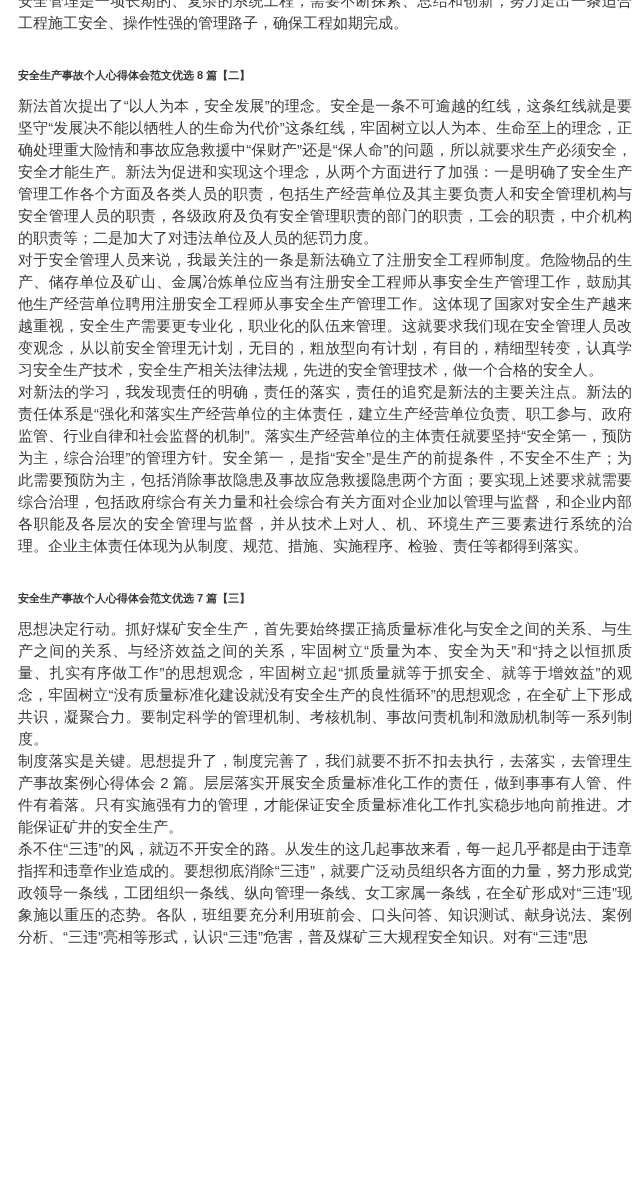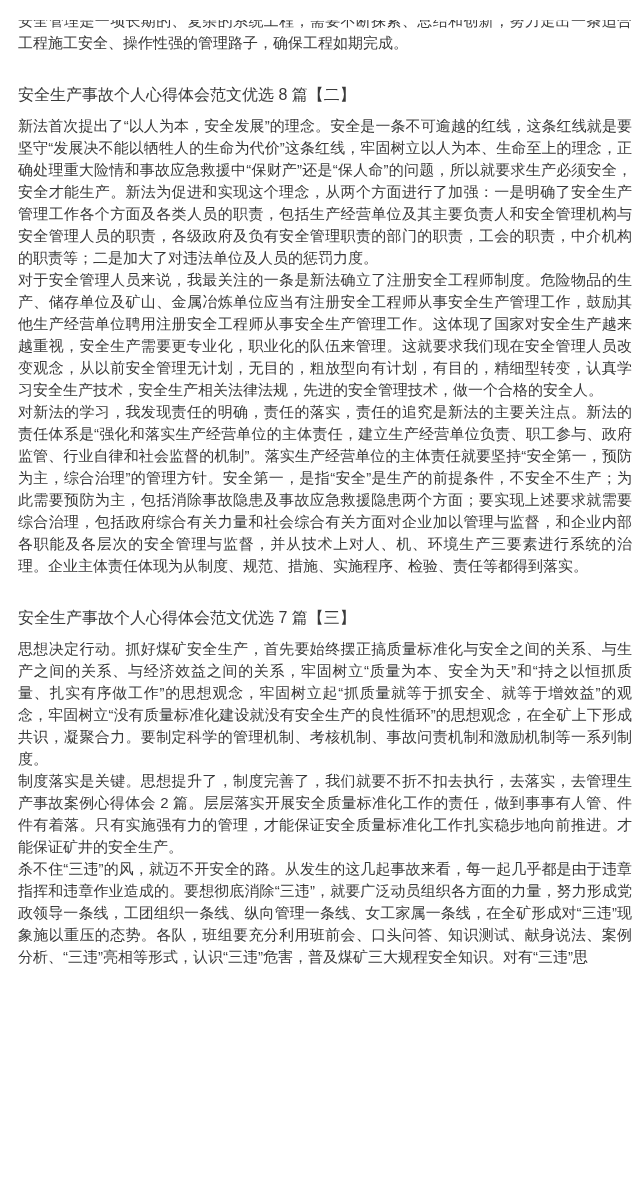--- a/index.html
+++ b/index.html
@@ -3,39 +3,38 @@
 <meta charset="utf-8">
 <style>
   html, body { margin: 0; padding: 0; }
   .page {
     position: relative;
     width: 640px;
     height: 1064px;
     background: #ffffff;
     overflow: hidden;
     box-sizing: border-box;
-    margin-top: 20px;
   }
   .doc {
     padding: 0 8px 0 18px;
     font-family: "Liberation Sans", "DejaVu Sans", sans-serif;
     font-size: 15px;
     line-height: 22px;
     text-align: justify;
     color: #3a3a3a;
   }
   .doc p {
     margin: 0;
   }
   .doc p.clipped-top {
     margin-top: -10px; 
   }
   .doc h2.section-heading {
-    font-size: 16px;
-    font-weight: 400;
+    font-size: 11px;
+    font-weight: 700;
     line-height: 22px;
     margin: 30px 0 9px 0;
   }
   .page-footer {
     position: absolute;
     top: 1106px;
     left: 0;
     right: 0;
     display: flex;
     justify-content: center;

